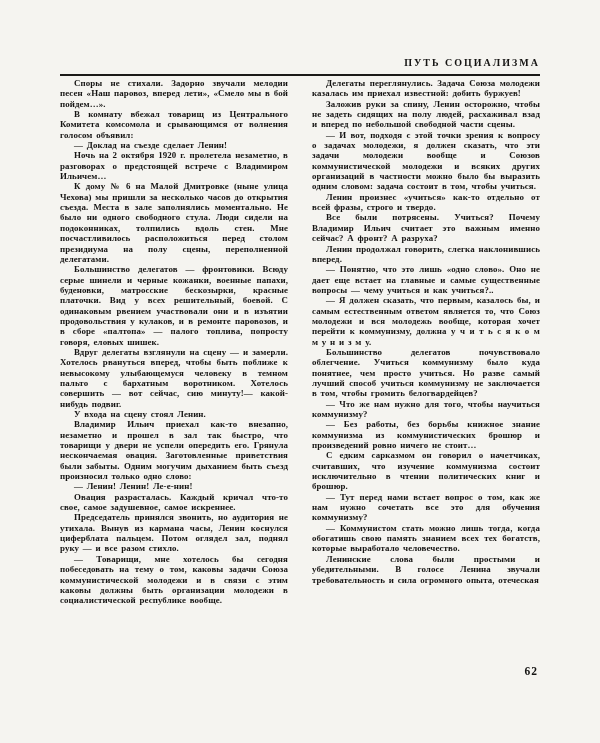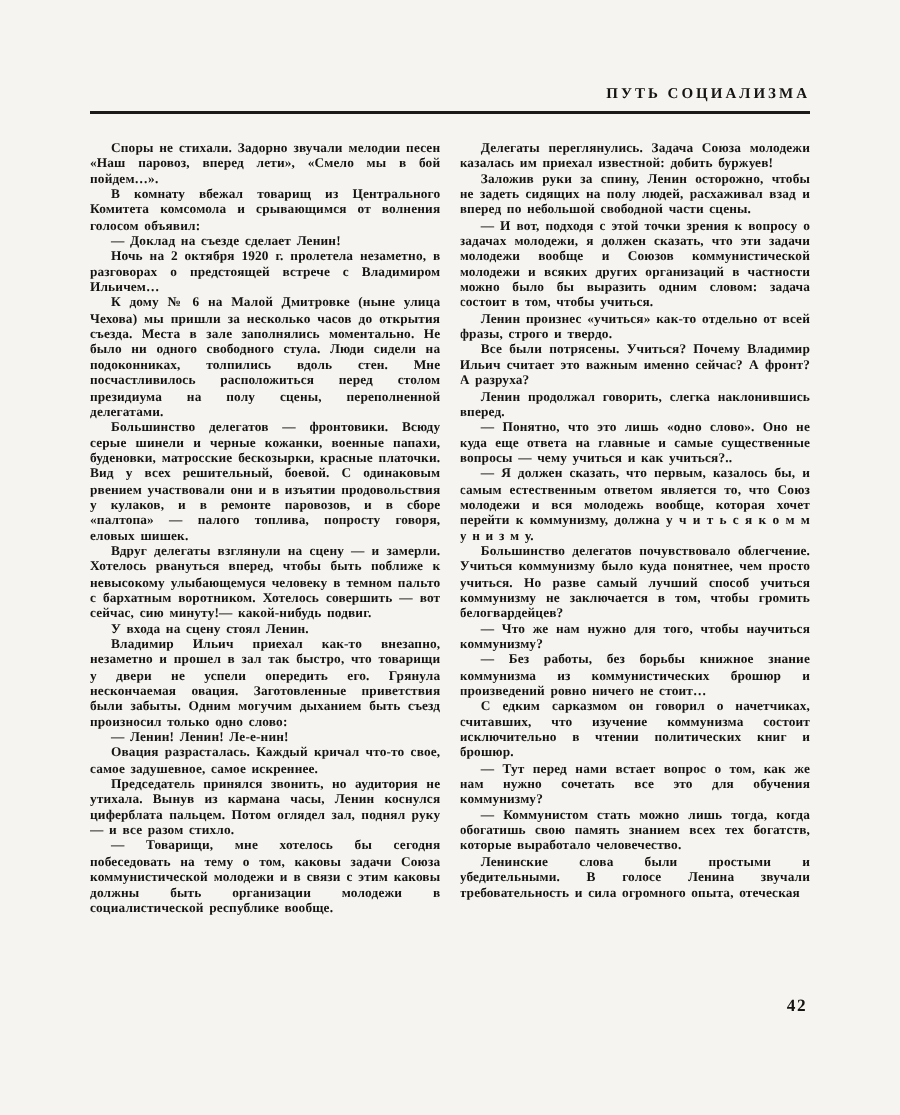--- a/index.html
+++ b/index.html
@@ -34,25 +34,25 @@
   }
   .header-rule {
     margin-top: 4px;
     height: 0;
     border-top: 2.6px solid #1b1a18;
   }
   
   .text-columns {
     position: absolute;
     left: 60px;
-    top: 93px;
+    top: 78px;
     width: 480px;
     height: 580px;
     display: flex;
-    gap: 13px;
+    gap: 24px;
     overflow: hidden;
   }
   .col {
     flex: 1 1 0;
     overflow: hidden;
   }
   .para {
     margin: 0;
     text-indent: 14px;
     font-size: 8.9px;
@@ -98,27 +98,27 @@
         <p class="para">Председатель принялся звонить, но аудитория не утихала. Вынув из кармана часы, Ленин коснулся циферблата пальцем. Потом оглядел зал, поднял руку — и все разом стихло.</p>
         <p class="para">— Товарищи, мне хотелось бы сегодня побеседовать на тему о том, каковы задачи Союза коммунистической молодежи и в связи с этим каковы должны быть организации молодежи в социалистической республике вообще.</p>
       </div>
     <div class="col">
         <p class="para">Делегаты переглянулись. Задача Союза молодежи казалась им приехал известной: добить буржуев!</p>
         <p class="para">Заложив руки за спину, Ленин осторожно, чтобы не задеть сидящих на полу людей, расхаживал взад и вперед по небольшой свободной части сцены.</p>
         <p class="para">— И вот, подходя с этой точки зрения к вопросу о задачах молодежи, я должен сказать, что эти задачи молодежи вообще и Союзов коммунистической молодежи и всяких других организаций в частности можно было бы выразить одним словом: задача состоит в том, чтобы учиться.</p>
         <p class="para">Ленин произнес «учиться» как-то отдельно от всей фразы, строго и твердо.</p>
         <p class="para">Все были потрясены. Учиться? Почему Владимир Ильич считает это важным именно сейчас? А фронт? А разруха?</p>
         <p class="para">Ленин продолжал говорить, слегка наклонившись вперед.</p>
-        <p class="para">— Понятно, что это лишь «одно слово». Оно не куда еще ответа на главные и самые существенные вопросы — чему учиться и как учиться?..</p>
+        <p class="para">— Понятно, что это лишь «одно слово». Оно не дает еще встает на главные и самые существенные вопросы — чему учиться и как учиться?..</p>
         <p class="para">— Я должен сказать, что первым, казалось бы, и самым естественным ответом является то, что Союз молодежи и вся молодежь вообще, которая хочет перейти к коммунизму, должна у ч и т ь с я  к о м м у н и з м у.</p>
         <p class="para">Большинство делегатов почувствовало облегчение. Учиться коммунизму было куда понятнее, чем просто учиться. Но разве самый лучший способ учиться коммунизму не заключается в том, чтобы громить белогвардейцев?</p>
         <p class="para">— Что же нам нужно для того, чтобы научиться коммунизму?</p>
         <p class="para">— Без работы, без борьбы книжное знание коммунизма из коммунистических брошюр и произведений ровно ничего не стоит…</p>
         <p class="para">С едким сарказмом он говорил о начетчиках, считавших, что изучение коммунизма состоит исключительно в чтении политических книг и брошюр.</p>
         <p class="para">— Тут перед нами встает вопрос о том, как же нам нужно сочетать все это для обучения коммунизму?</p>
         <p class="para">— Коммунистом стать можно лишь тогда, когда обогатишь свою память знанием всех тех богатств, которые выработало человечество.</p>
         <p class="para">Ленинские слова были простыми и убедительными. В голосе Ленина звучали требовательность и сила огромного опыта, отеческая</p>
       </div>
   </div>
 
-  <div class="page-number">42</div>
+  <div class="page-number">62</div>
 
 </div>
 
 </body></html>

